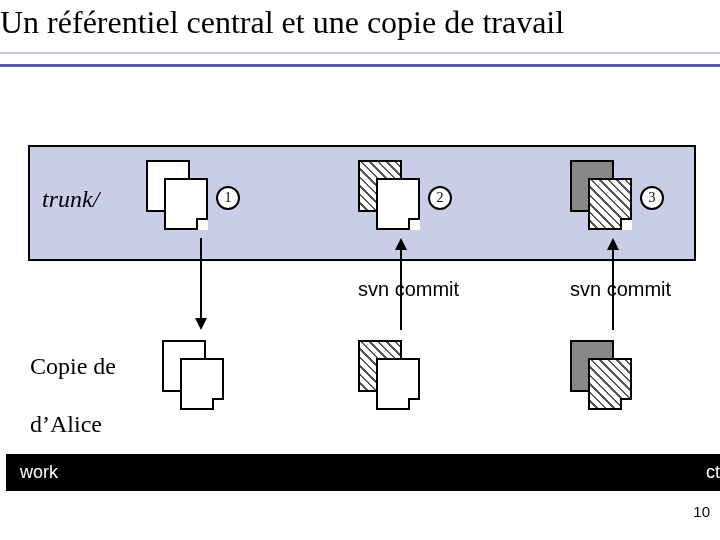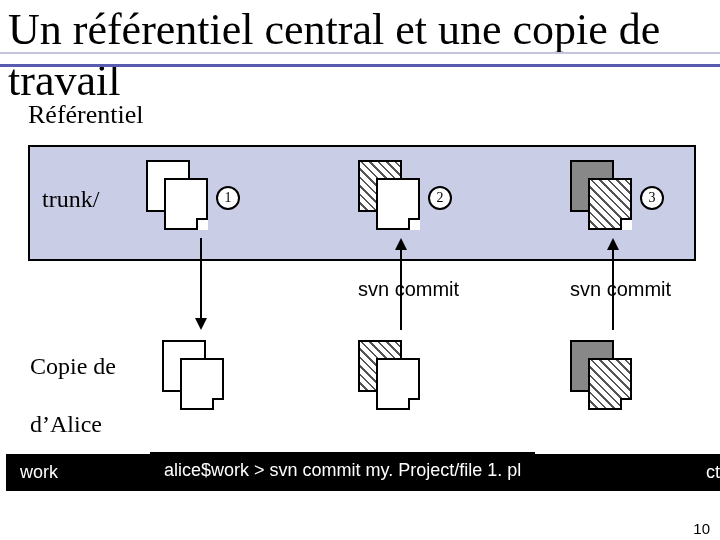--- a/index.html
+++ b/index.html
@@ -1,51 +1,50 @@
 <!DOCTYPE html>
 <html><head>
 <meta charset="utf-8">
 <style>
   html,body{margin:0;padding:0;width:720px;height:540px;background:#fff;font-family:"Times New Roman",serif;overflow:hidden}
   .slide{position:relative;width:720px;height:540px}
-  .title{position:absolute;left:8px;top:4px;font-size:44px;color:#000}
+  .title{position:absolute;left:0;top:4px;font-size:32px;color:#000}
   .title-rule{position:absolute;left:0;top:50px;width:720px;height:14px;border-bottom:3px solid #5a5ab0}
   .title-rule::before{content:"";display:block;width:100%;height:2px;background:#c4c4de;margin-top:2px}
   .repo-label{position:absolute;left:28px;top:100px;font-size:26px;color:#000}
   .repo-box{position:absolute;left:28px;top:145px;width:664px;height:112px;background:#c9cde6;border:2px solid #000}
-  .trunk{position:absolute;left:42px;top:186px;font-size:24px}
+  .trunk{position:absolute;left:42px;top:186px;font-style:italic;font-size:24px}
   .wc-label{position:absolute;left:30px;top:352px;font-size:24px;line-height:1.2}
   
   .pair{position:absolute;width:64px;height:72px}
   .file{position:absolute;width:40px;height:48px;border:2px solid #000}
   .file.back{left:0;top:0}
   .file.front{left:18px;top:18px}
   .plain{background:#fff}
   .hatch{background:repeating-linear-gradient(45deg,#fff,#fff 4px,#555 4px,#555 6px)}
   .grey{background:#888}
   
   .dogear{position:absolute;right:-2px;bottom:-2px;width:10px;height:10px;background:#fff;border-left:2px solid #000;border-top:2px solid #000}
   
   .rev{position:absolute;width:20px;height:20px;border:2px solid #000;border-radius:50%;background:#fff;font:14px/20px "Times New Roman",serif;text-align:center}
   .arrow-line{position:absolute;width:2px;background:#000}
   .arrow-head-dn{position:absolute;width:0;height:0;border-left:6px solid transparent;border-right:6px solid transparent;border-top:12px solid #000}
   .arrow-head-up{position:absolute;width:0;height:0;border-left:6px solid transparent;border-right:6px solid transparent;border-bottom:12px solid #000}
   .cmd-label{position:absolute;font:20px Arial,Helvetica,sans-serif;color:#000}
   
   .term{position:absolute;background:#000;color:#fff;font:18px Arial,Helvetica,sans-serif;padding:8px 14px}
-  .pagenum{position:absolute;right:10px;bottom:3px;font:15px Arial,Helvetica,sans-serif;color:#000}
+  .pagenum{position:absolute;right:10px;bottom:20px;font:15px Arial,Helvetica,sans-serif;color:#000}
 </style>
 </head>
 <body>
 <div class="slide">
 
   <div class="title">Un référentiel central et une copie de travail</div>
   <div class="title-rule"></div>
 
-  <div class="repo-label">Référentiel</div>
   <div class="repo-box"></div>
   <div class="trunk">trunk/</div>
 
   <div class="pair" style="left:146px;top:160px">
     <div class="file back plain">
         <div class="dogear"></div>
       </div>
     <div class="file front plain">
         <div class="dogear"></div>
       </div>
@@ -111,16 +110,15 @@
       </div>
     <div class="file front hatch">
         <div class="dogear"></div>
       </div>
   </div>
 
   <div class="term" style="left:6px;top:454px;width:700px">
     <span>work</span>
     <span style="float:right">ct</span>
   </div>
-  <div class="term" style="left:150px;top:452px">alice$work &gt; svn commit my. Project/file 1. pl</div>
 
   <div class="pagenum">10</div>
 </div>
 
 </body></html>

